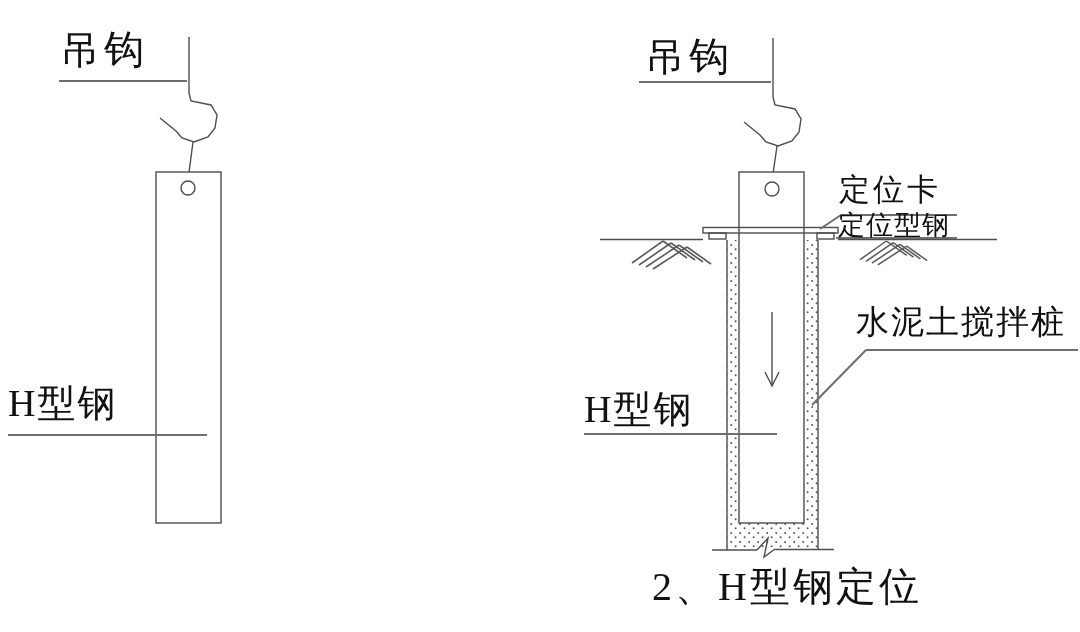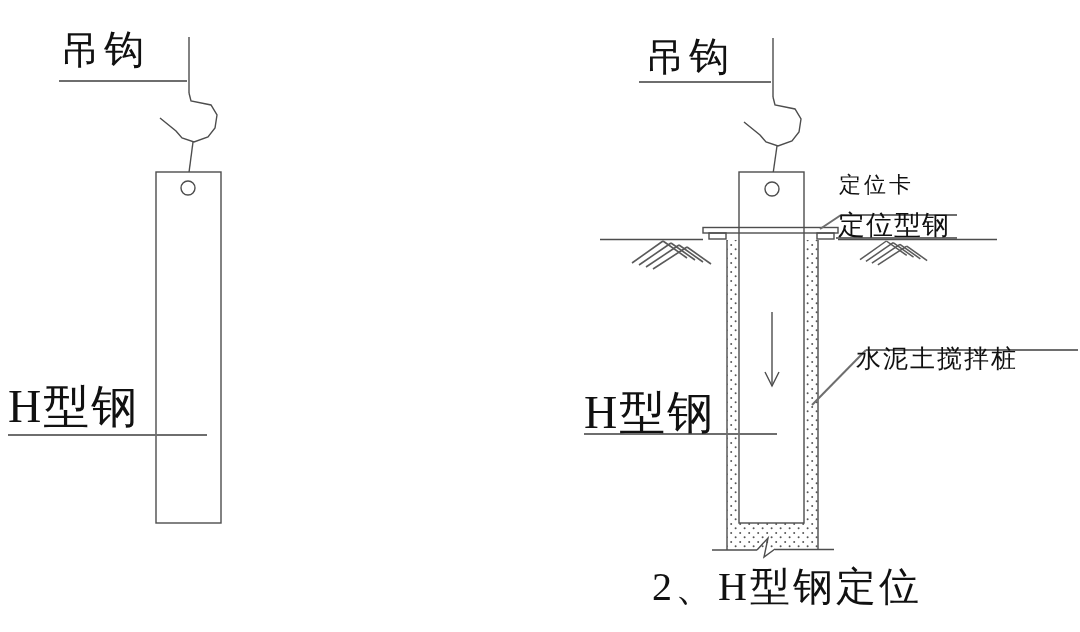--- a/index.html
+++ b/index.html
@@ -11,24 +11,24 @@
     overflow:hidden;
   }
   #linework{position:absolute;left:0;top:0;width:1080px;height:632px;}
   .lbl{
     position:absolute;
     color:#111;
     white-space:nowrap;
     line-height:1;
   }
   .lbl-large{font-size:40px;letter-spacing:4px;}
-  .lbl-beam{font-size:46px;letter-spacing:2px;}
-  .lbl-clamp{font-size:22px;letter-spacing:3px;}
+  .lbl-beam{font-size:38px;letter-spacing:2px;}
+  .lbl-clamp{font-size:31px;letter-spacing:3px;}
   .lbl-guide{font-size:27px;letter-spacing:1px;}
-  .lbl-pile{font-size:25px;letter-spacing:2px;margin-top:40px;}
+  .lbl-pile{font-size:33px;letter-spacing:2px;}
   .caption{font-size:40px;letter-spacing:3px;}
 </style>
 </head>
 <body>
 
 <div id="canvas">
 
   <svg id="linework" viewBox="0 0 1080 632" xmlns="http://www.w3.org/2000/svg">
     <defs>
       <pattern id="stipple" width="9" height="9" patternUnits="userSpaceOnUse">

